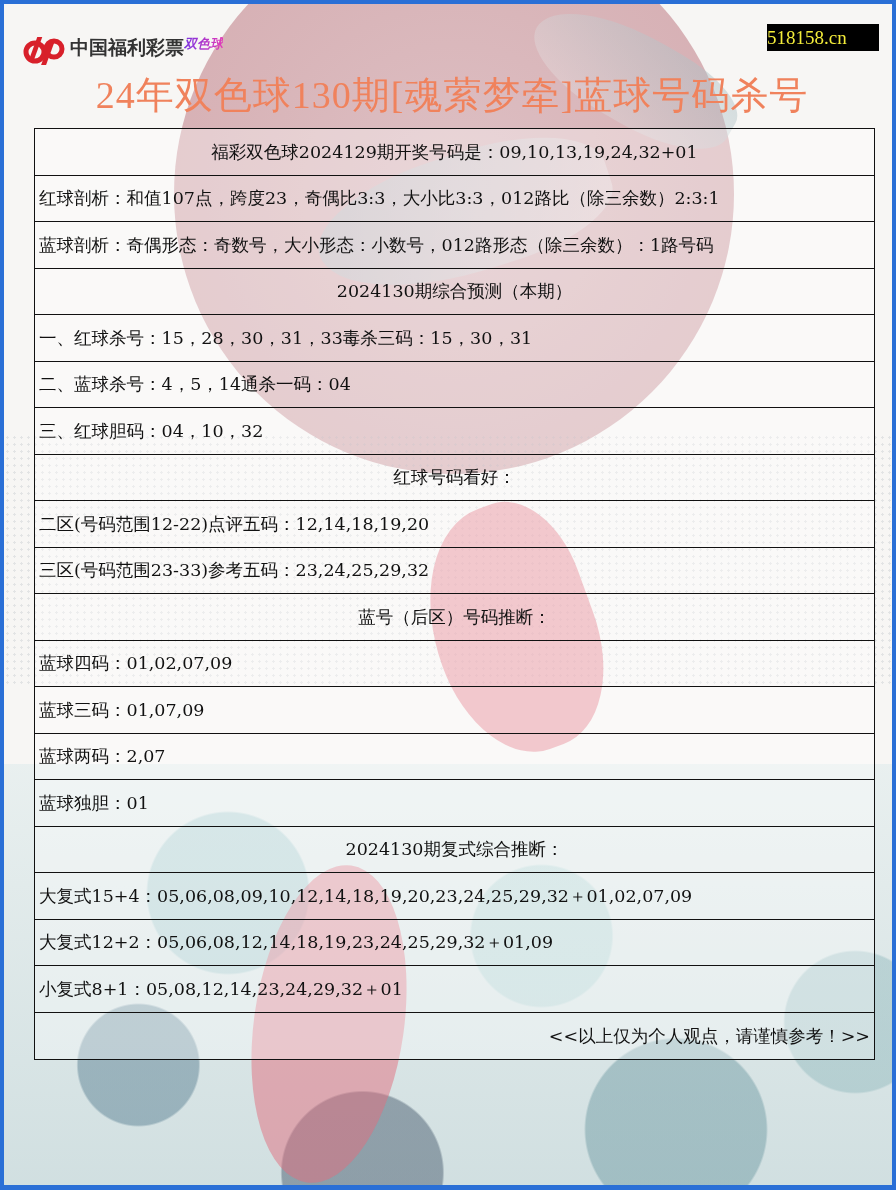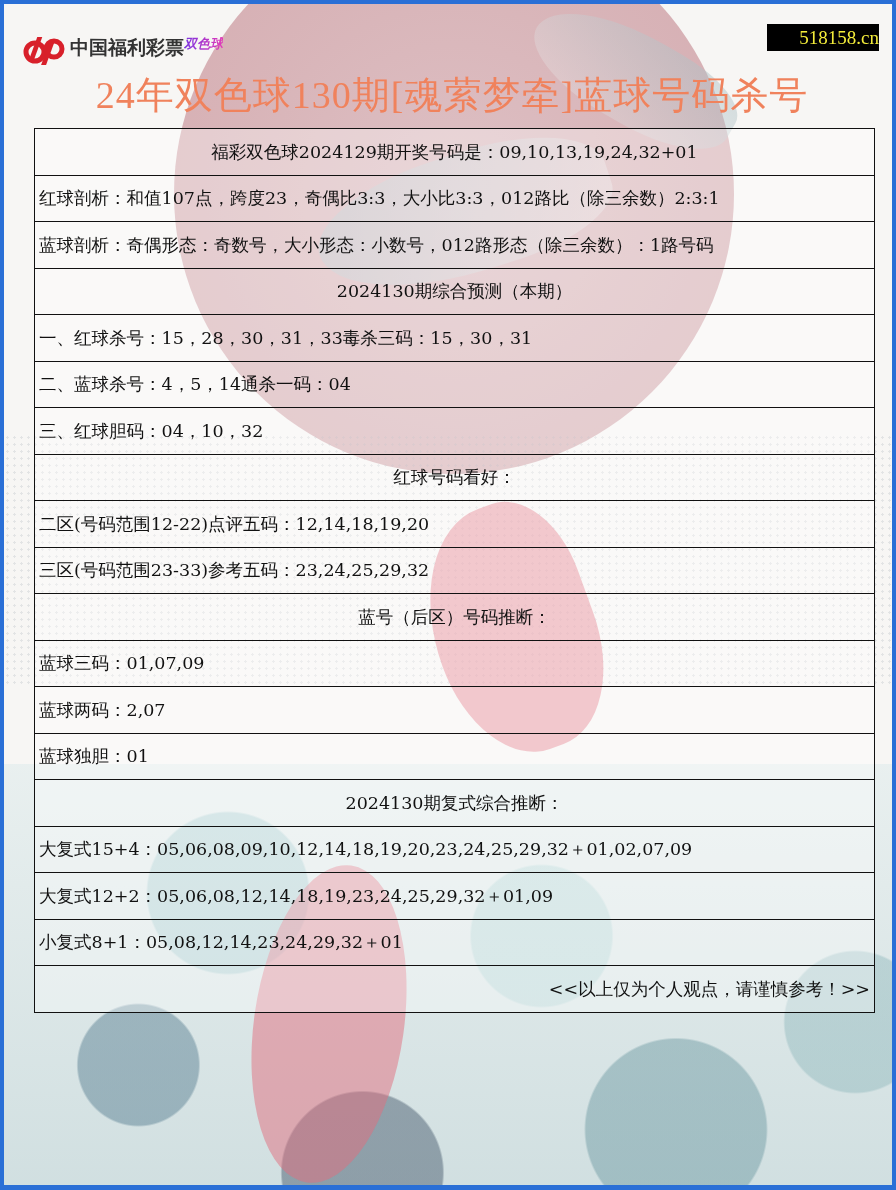--- a/index.html
+++ b/index.html
@@ -16,21 +16,21 @@
     radial-gradient(circle at 40% 95%,rgba(60,80,100,.45) 0 80px,transparent 82px),
     radial-gradient(circle at 75% 85%,rgba(90,140,150,.40) 0 90px,transparent 92px),
     radial-gradient(circle at 95% 60%,rgba(120,170,175,.35) 0 70px,transparent 72px),
     radial-gradient(circle at 60% 40%,rgba(150,200,200,.35) 0 70px,transparent 72px),
     radial-gradient(circle at 25% 30%,rgba(140,190,195,.40) 0 80px,transparent 82px),
     linear-gradient(180deg,rgba(200,225,228,.3),rgba(170,200,205,.5));}
   .logo{position:absolute;left:18px;top:31px;display:flex;align-items:flex-start;height:30px;}
   .logo-mark{width:44px;height:30px;position:relative;margin-right:4px;}
   .logo-text{font-family:"DejaVu Sans","Liberation Sans",sans-serif;font-weight:bold;font-size:19px;color:#333;letter-spacing:0;}
   .logo-accent{font-family:"DejaVu Sans","Liberation Sans",sans-serif;font-weight:bold;font-style:italic;font-size:13px;background:linear-gradient(90deg,#7a34e0,#e23ab8);-webkit-background-clip:text;background-clip:text;color:transparent;}
-  .site-badge{position:absolute;left:763px;top:20px;width:112px;height:27px;background:#000;color:#f3ec3a;font-family:"Liberation Serif","DejaVu Serif",serif;font-size:19px;line-height:27px;text-align:right;}
+  .site-badge{position:absolute;left:763px;top:20px;width:112px;height:27px;background:#000;color:#f3ec3a;font-family:"Liberation Serif","DejaVu Serif",serif;font-size:19px;line-height:27px;text-align:left;}
   .title{position:absolute;left:0;top:66px;width:896px;text-align:center;font-family:"Liberation Serif","DejaVu Serif",serif;font-size:38px;color:#f0825c;letter-spacing:1px;line-height:50px;}
   table.grid{position:absolute;left:30px;top:124px;width:841px;border-collapse:collapse;}
   table.grid td{border:1.5px solid #111;height:45.5px;padding:0 4px;font-size:17.5px;color:#111;white-space:nowrap;background:rgba(255,255,255,.35);}
   table.grid td.center{text-align:center;}
   table.grid tr.last td{height:46px;text-align:right;}
 </style>
 </head>
 <body>
 
 <div class="frame">
@@ -88,20 +88,23 @@
         <tr>
           <td class="">二区(号码范围12-22)点评五码：12,14,18,19,20</td>
         </tr>
         <tr>
           <td class="">三区(号码范围23-33)参考五码：23,24,25,29,32</td>
         </tr>
         <tr>
           <td class="center">蓝号（后区）号码推断：</td>
         </tr>
         <tr>
+          <td class="">蓝球四码：01,02,07,09</td>
+        </tr>
+        <tr>
           <td class="">蓝球三码：01,07,09</td>
         </tr>
         <tr>
           <td class="">蓝球两码：2,07</td>
         </tr>
         <tr>
           <td class="">蓝球独胆：01</td>
         </tr>
         <tr>
           <td class="center">2024130期复式综合推断：</td>

